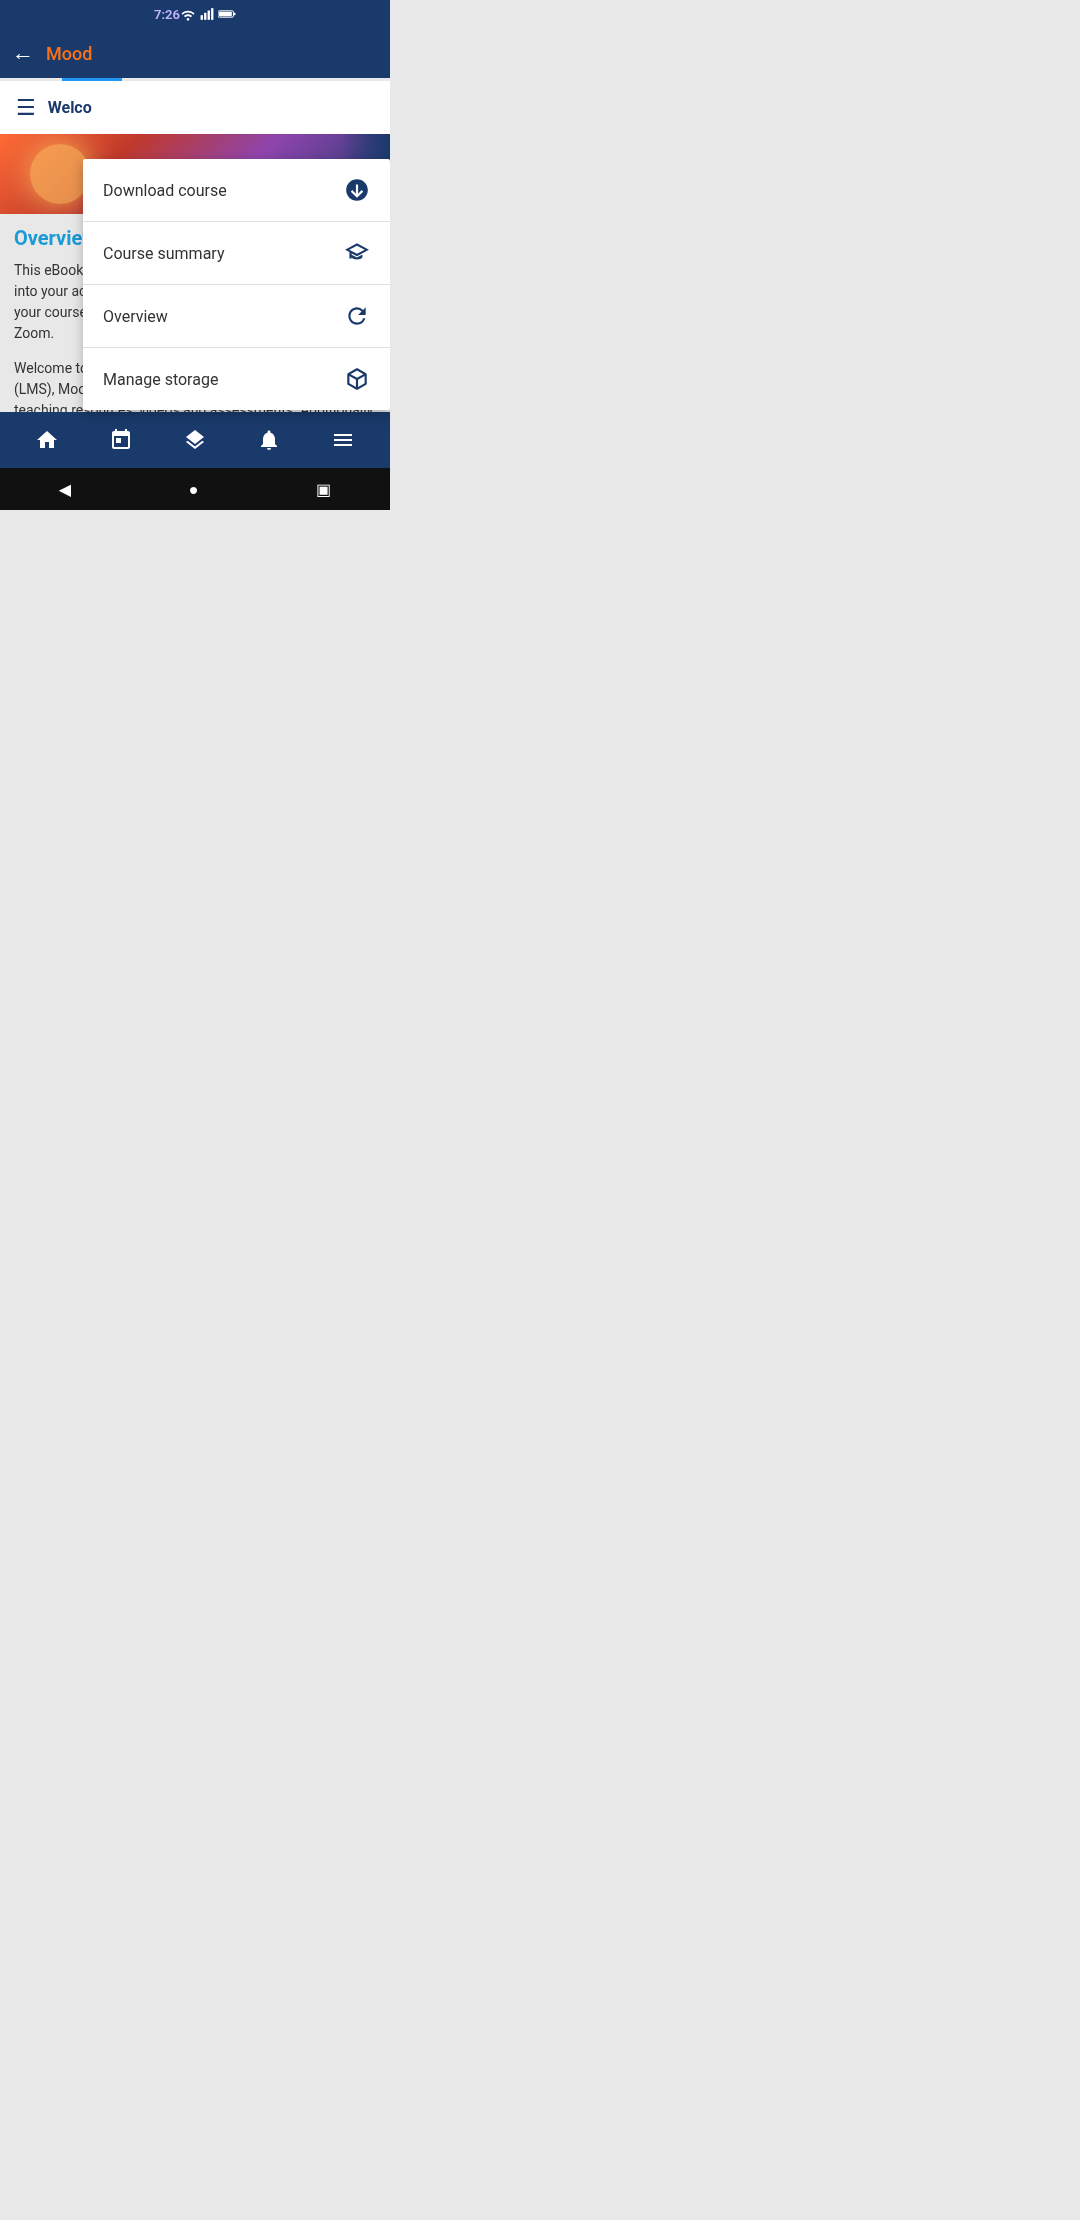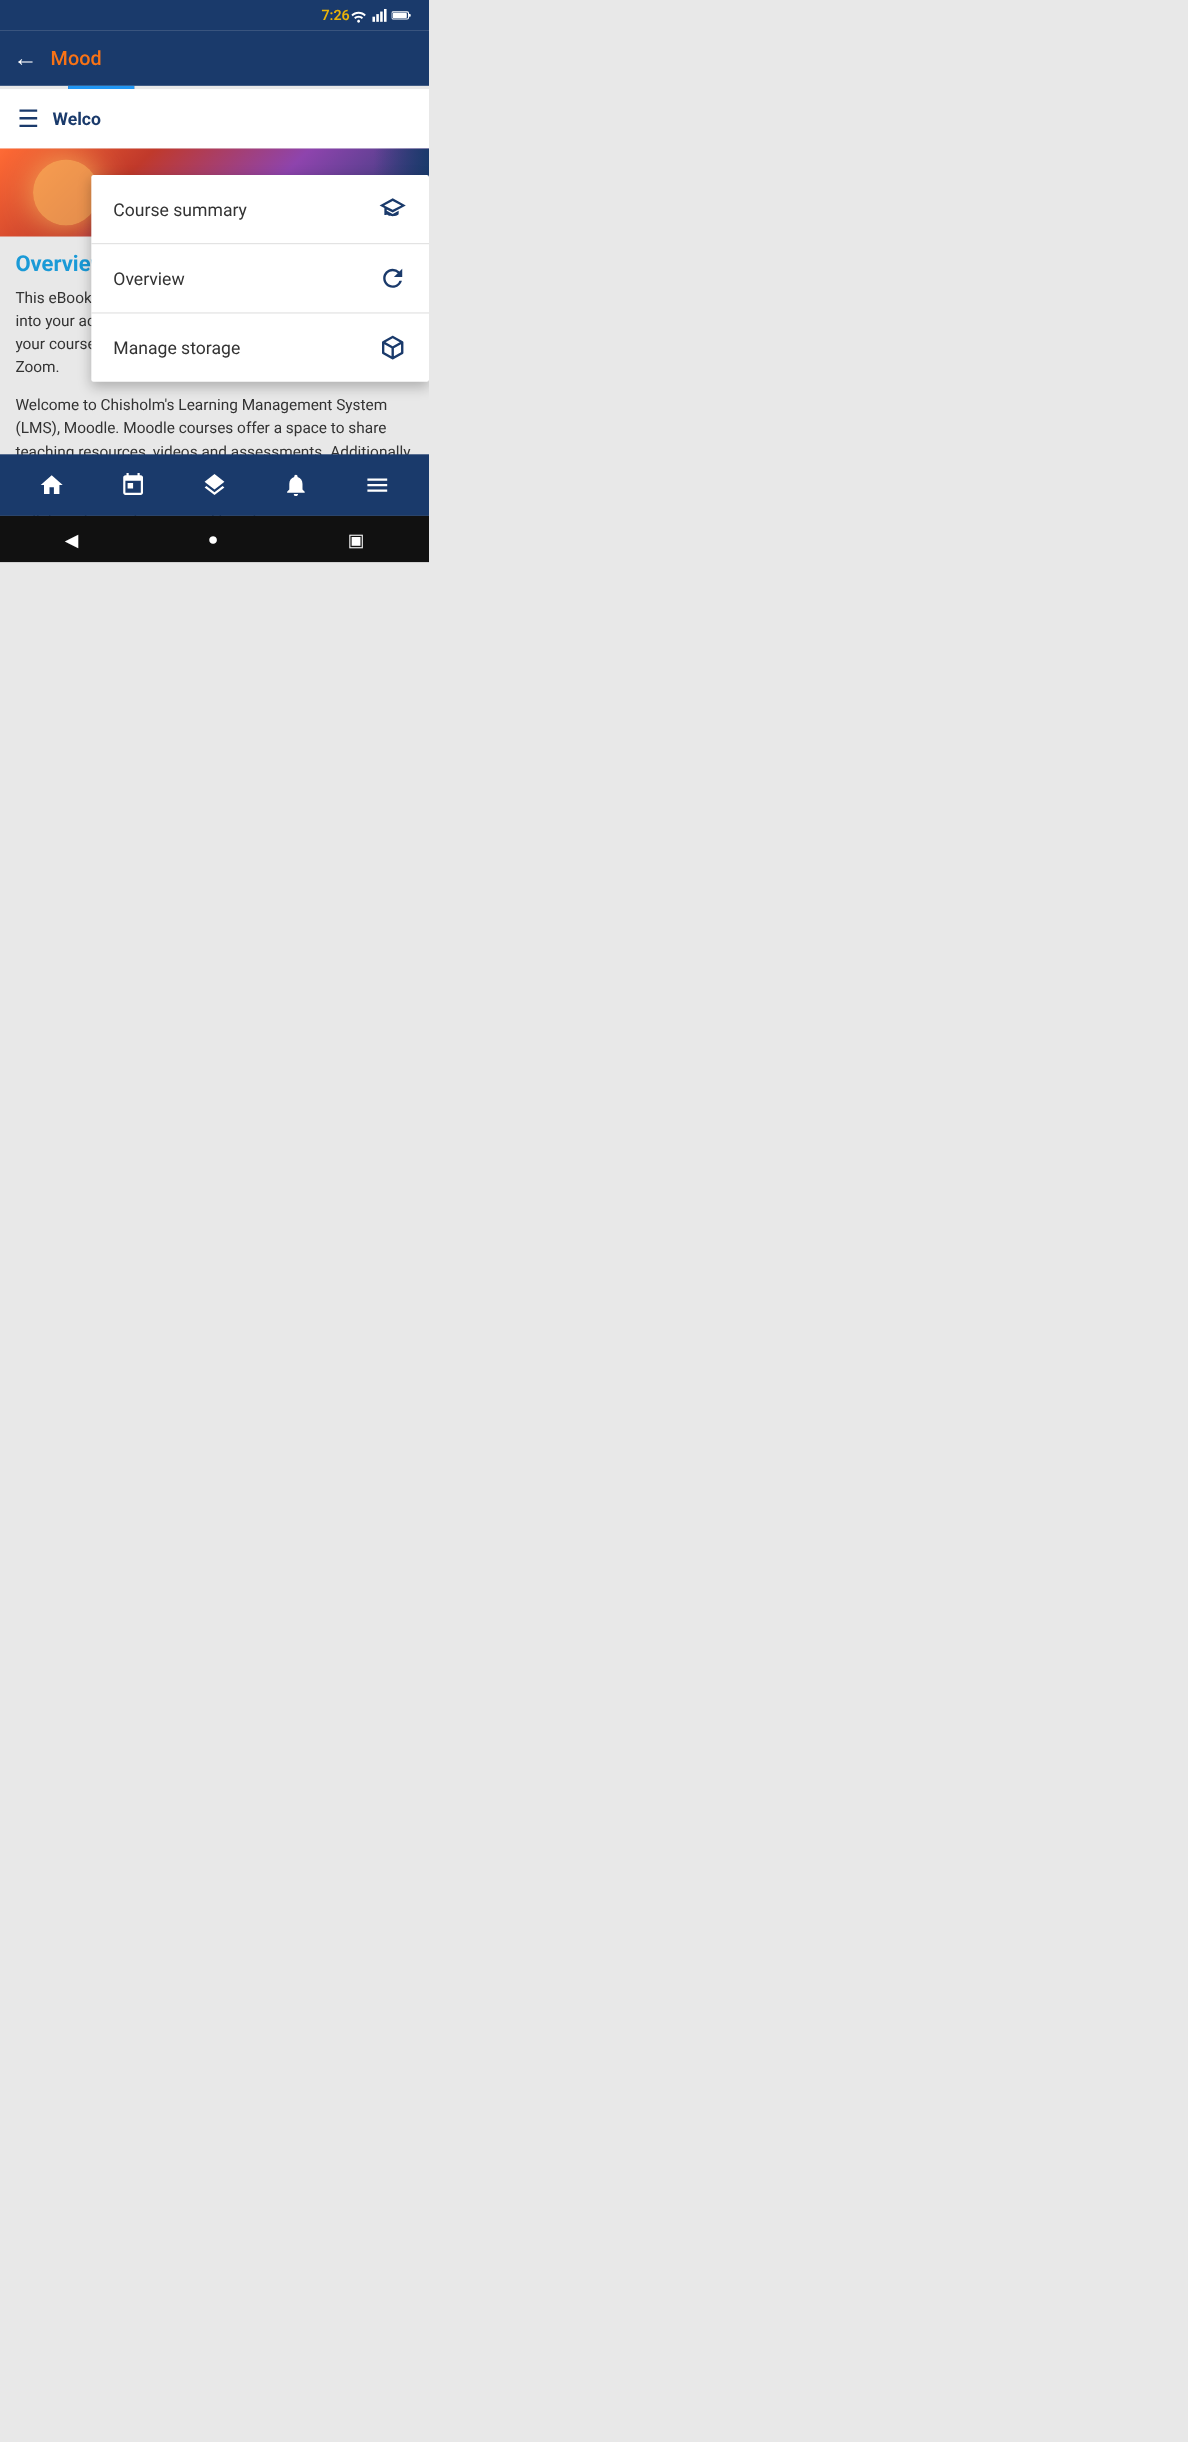--- a/index.html
+++ b/index.html
@@ -13,23 +13,23 @@
       overflow: hidden;
       position: relative;
     }
 
     
     .status-bar {
       background: #1a3a6b;
       height: 28px;
       display: flex;
       align-items: center;
-      justify-content: flex-end;
+      justify-content: center;
       padding: 0 16px;
-      color: #eab308;
+      color: #c4b5fd;
       font-size: 13px;
       font-weight: 600;
     }
     .status-icons {
       display: flex;
       align-items: center;
       gap: 4px;
     }
 
     
@@ -247,20 +247,26 @@
   </div>
 
   <div class="overview-section">
     <div class="overview-title">Overview</div>
     <p class="overview-text">This eBook explains what you need to know about signing into your account, navigating your dashboard, accessing your courses and grades and having learning sessions via Zoom.</p>
     <p class="overview-text">Welcome to Chisholm's Learning Management System (LMS), Moodle.  Moodle courses offer a space to share teaching resources, videos and assessments.  Additionally, Moodle is an interactive website with a number of features and activities designed to engage and promote collaborative student-centred learning.</p>
   </div>
 
   <div class="menu-overlay">
 
+    <div class="menu-item">
+      <span class="menu-item-label">Download course</span>
+      <svg class="svg-icon" viewBox="0 0 24 24">
+        <path d="M12 2C6.48 2 2 6.48 2 12s4.48 10 10 10 10-4.48 10-10S17.52 2 12 2zm-1 13.41V7h2v8.41l3.3-3.3 1.42 1.42L12 19.24l-5.72-5.71 1.42-1.42L11 15.41z"></path>
+      </svg>
+    </div>
 
     <div class="menu-item">
       <span class="menu-item-label">Course summary</span>
       <svg class="svg-icon" viewBox="0 0 24 24">
         <path d="M12 3L1 9l4 2.18V17h2v-4.59L12 15l11-6-11-6zm0 2.35L19.15 9 12 12.65 4.85 9 12 5.35zM17 15.99c0 1.1-2.24 2-5 2s-5-.9-5-2V13.5l5 2.72 5-2.72v2.49z"></path>
       </svg>
     </div>
 
 
     <div class="menu-item">

